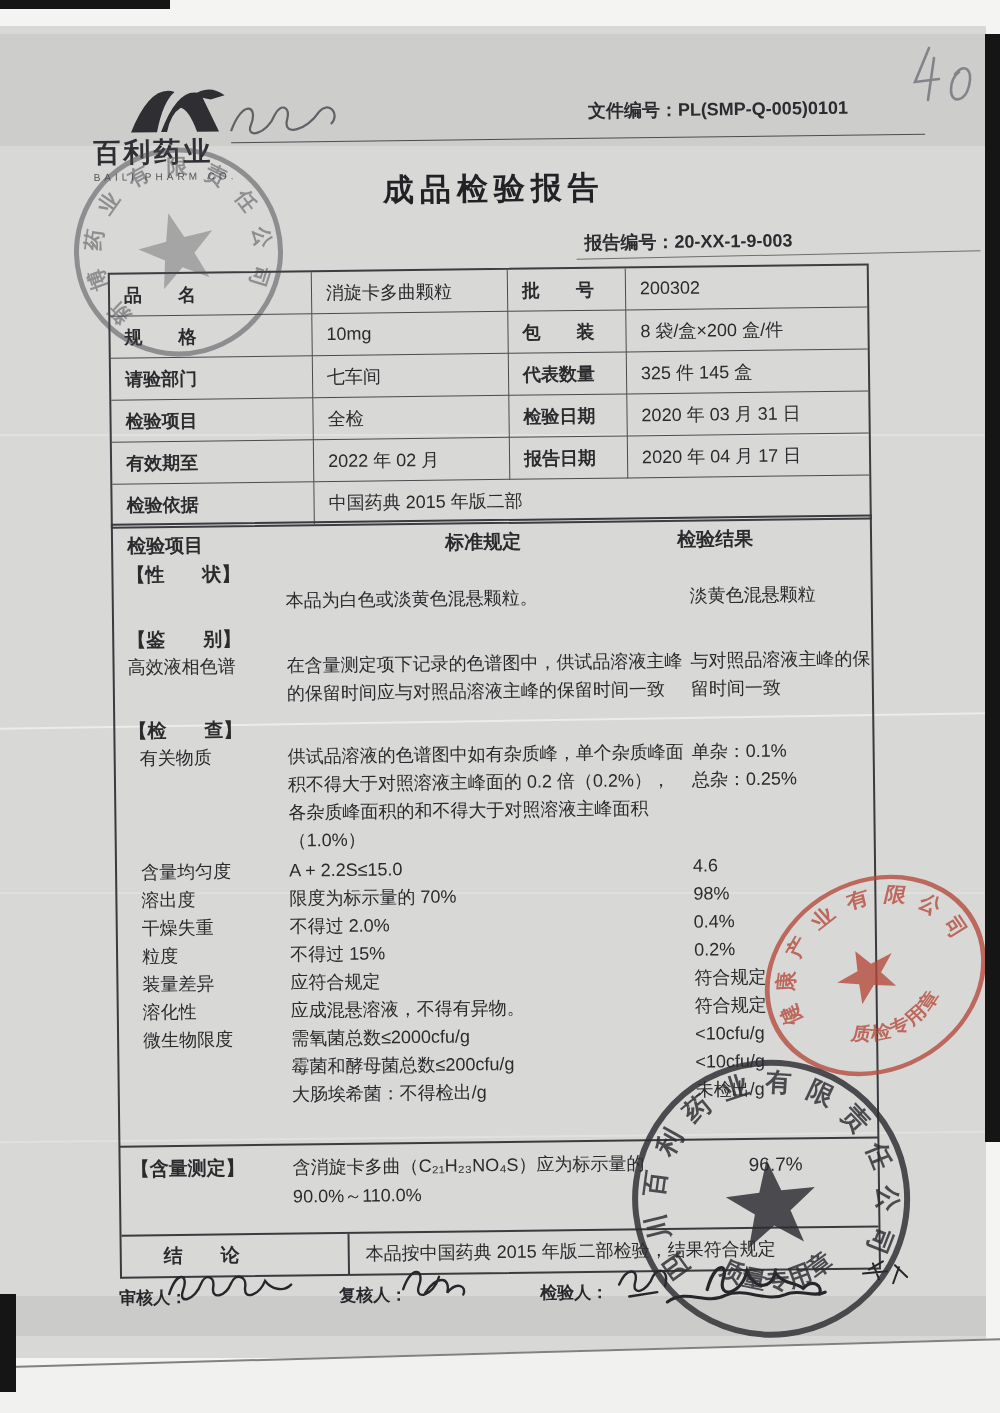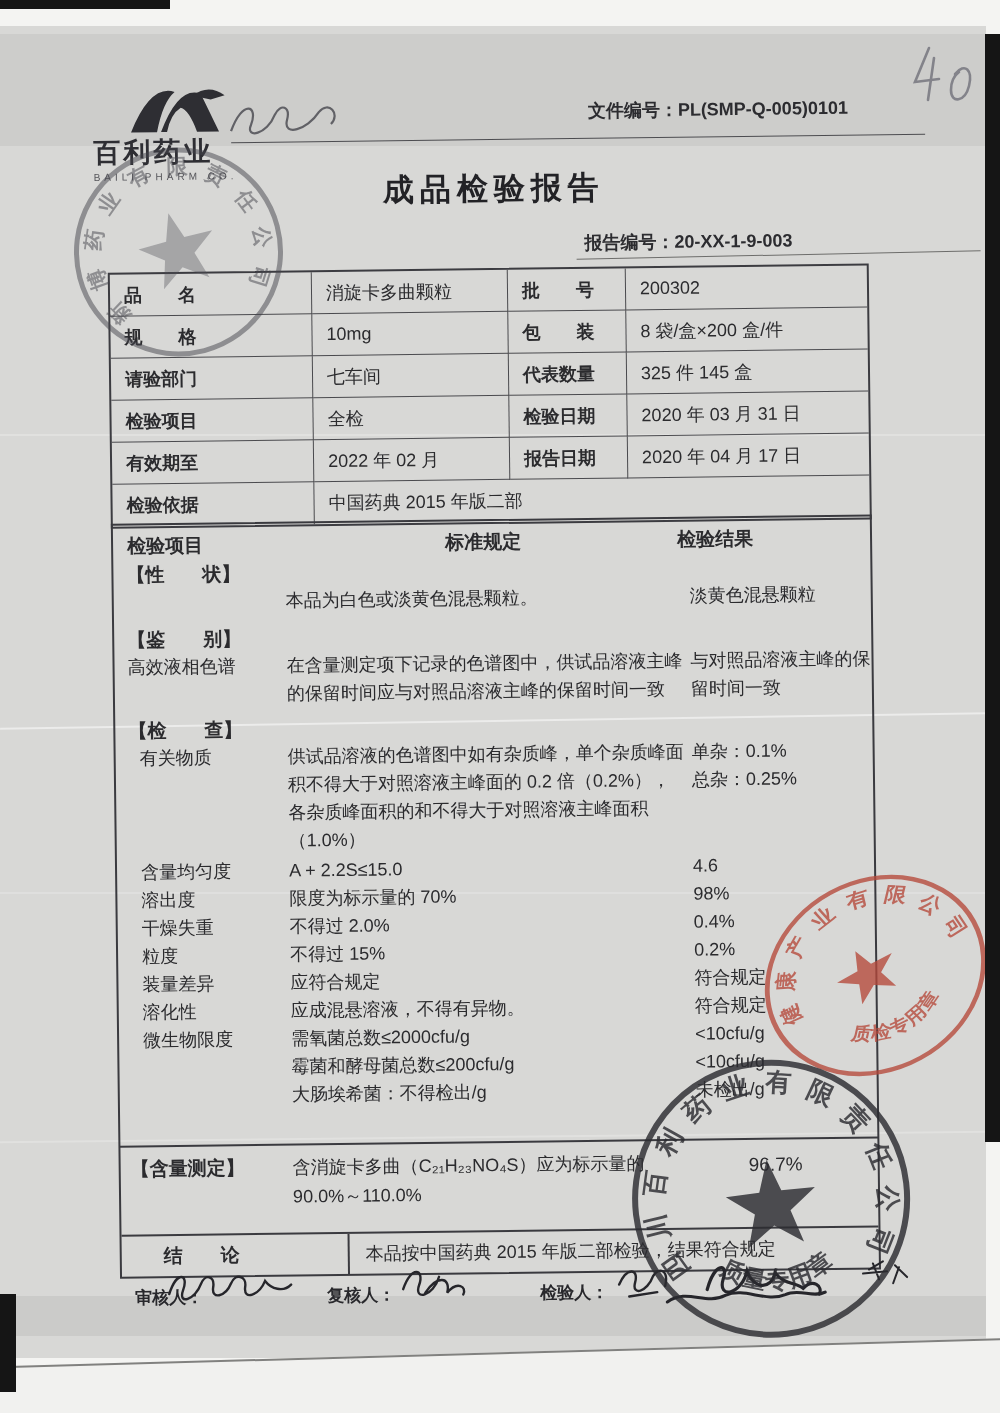--- a/index.html
+++ b/index.html
@@ -67,21 +67,21 @@
   .assay .sec-heading{padding-left:10px;}
   .assay .res{padding-left:56px;padding-top:2px;font-size:19px;}
   .conclusion{position:absolute;left:0;right:0;top:709px;bottom:0;border-top:2.5px solid #3a3a3f;
               display:grid;grid-template-columns:228px 1fr;}
   .conc-label{border-right:2.5px solid #3a3a3f;display:flex;align-items:center;
               padding-left:42px;font-weight:700;font-size:19px;}
   .conc-value{display:flex;align-items:center;padding-left:16px;font-size:18px;}
 
   
   .sig-label{position:absolute;top:1282px;font-size:17px;font-weight:600;color:#28282c;}
-  .sig-reviewer{left:128px;} .sig-checker{left:320px;} .sig-inspector{left:533px;}
+  .sig-reviewer{left:112px;} .sig-checker{left:332px;} .sig-inspector{left:533px;}
 
   .stamp,.hand{position:absolute;pointer-events:none;}
   text{font-family:"Liberation Sans",sans-serif;}
 </style>
 </head>
 <body>
 
 <div class="scan">
 
   <div class="paper">

